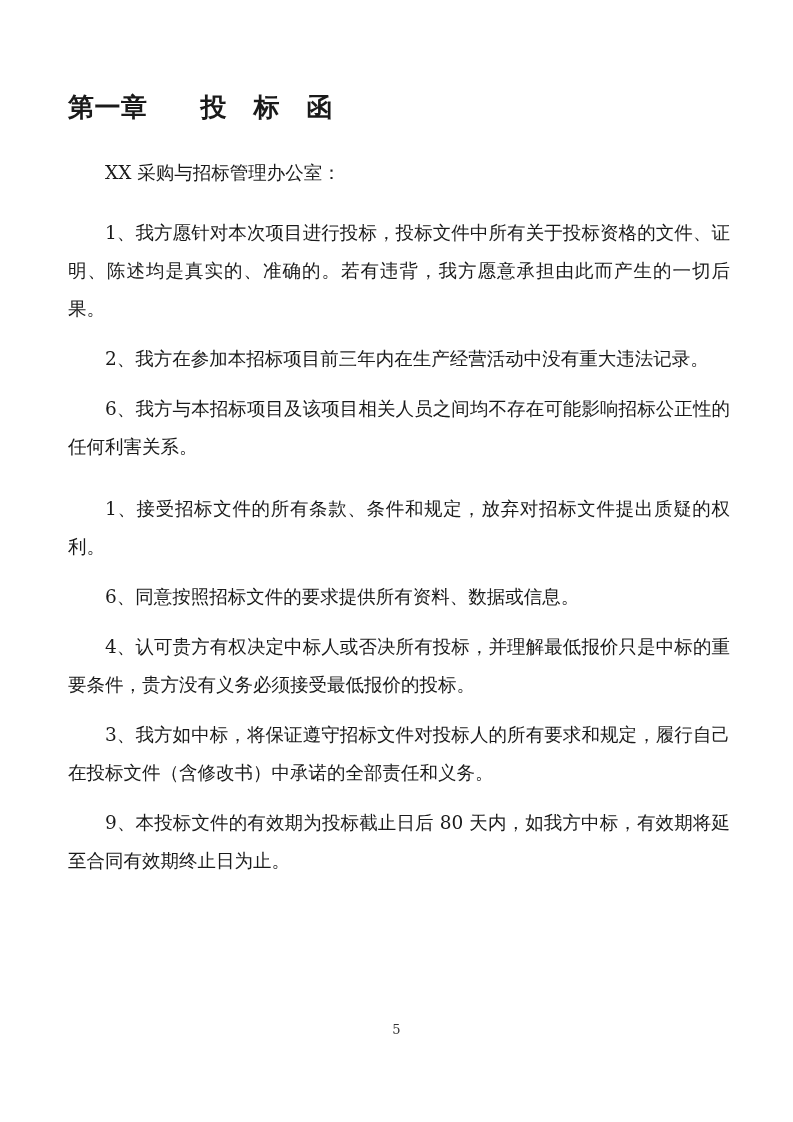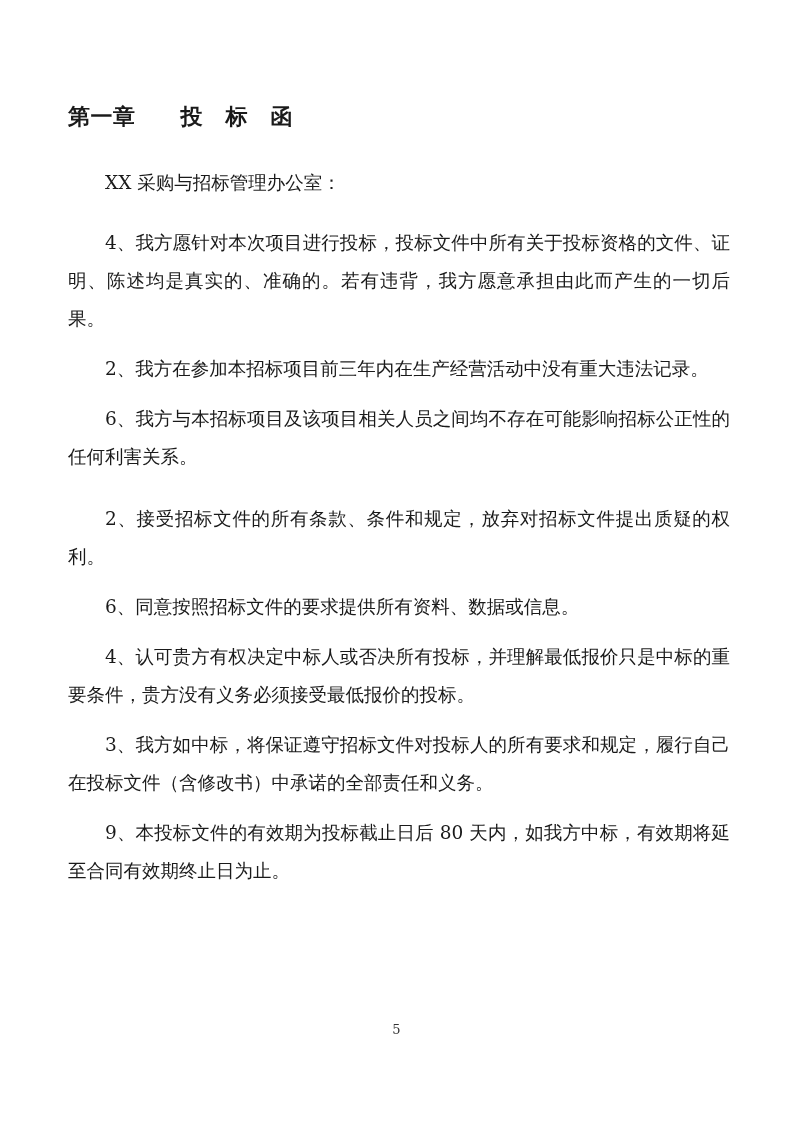--- a/index.html
+++ b/index.html
@@ -20,24 +20,24 @@
     box-sizing: border-box;
   }
   .content {
     position: absolute;
     left: 68px;
     top: 92px;
     width: 662px;
   }
 
   .doc-title {
-    font-size: 22px;
+    font-size: 26px;
     font-weight: bold;
     letter-spacing: 0.5px;
-    margin: 10px 0 0 0;
+    margin: 0 0 0 0;
     line-height: 30px;
     white-space: pre;
     font-family: "DejaVu Sans", "Liberation Sans", sans-serif;
   }
 
   .para {
     font-size: 18.5px;
     line-height: 38px;
     margin: 0;
     text-align: justify;
@@ -82,32 +82,32 @@
 
     <div class="gap-sm"></div>
 
     <p class="para salutation">XX 采购与招标管理办公室：</p>
 
     <div class="gap-sm"></div>
 
 
     <div class="gap-md"></div>
 
-    <p class="para spaced">4、我方愿针对本次项目进行投标，投标文件中所有关于投标资格的文件、证明、陈述均是真实的、准确的。若有违背，我方愿意承担由此而产生的一切后果。</p>
+    <p class="para spaced">1、我方愿针对本次项目进行投标，投标文件中所有关于投标资格的文件、证明、陈述均是真实的、准确的。若有违背，我方愿意承担由此而产生的一切后果。</p>
     <div class="gap-md"></div>
 
     <p class="para spaced">2、我方在参加本招标项目前三年内在生产经营活动中没有重大违法记录。</p>
     <div class="gap-md"></div>
 
     <p class="para spaced">6、我方与本招标项目及该项目相关人员之间均不存在可能影响招标公正性的任何利害关系。</p>
     <div class="gap-md"></div>
 
     <div class="gap-md"></div>
 
-    <p class="para spaced">2、接受招标文件的所有条款、条件和规定，放弃对招标文件提出质疑的权利。</p>
+    <p class="para spaced">1、接受招标文件的所有条款、条件和规定，放弃对招标文件提出质疑的权利。</p>
     <div class="gap-md"></div>
 
     <p class="para spaced">6、同意按照招标文件的要求提供所有资料、数据或信息。</p>
     <div class="gap-md"></div>
 
     <p class="para spaced">4、认可贵方有权决定中标人或否决所有投标，并理解最低报价只是中标的重要条件，贵方没有义务必须接受最低报价的投标。</p>
     <div class="gap-md"></div>
 
     <p class="para spaced">3、我方如中标，将保证遵守招标文件对投标人的所有要求和规定，履行自己在投标文件（含修改书）中承诺的全部责任和义务。</p>
     <div class="gap-md"></div>

